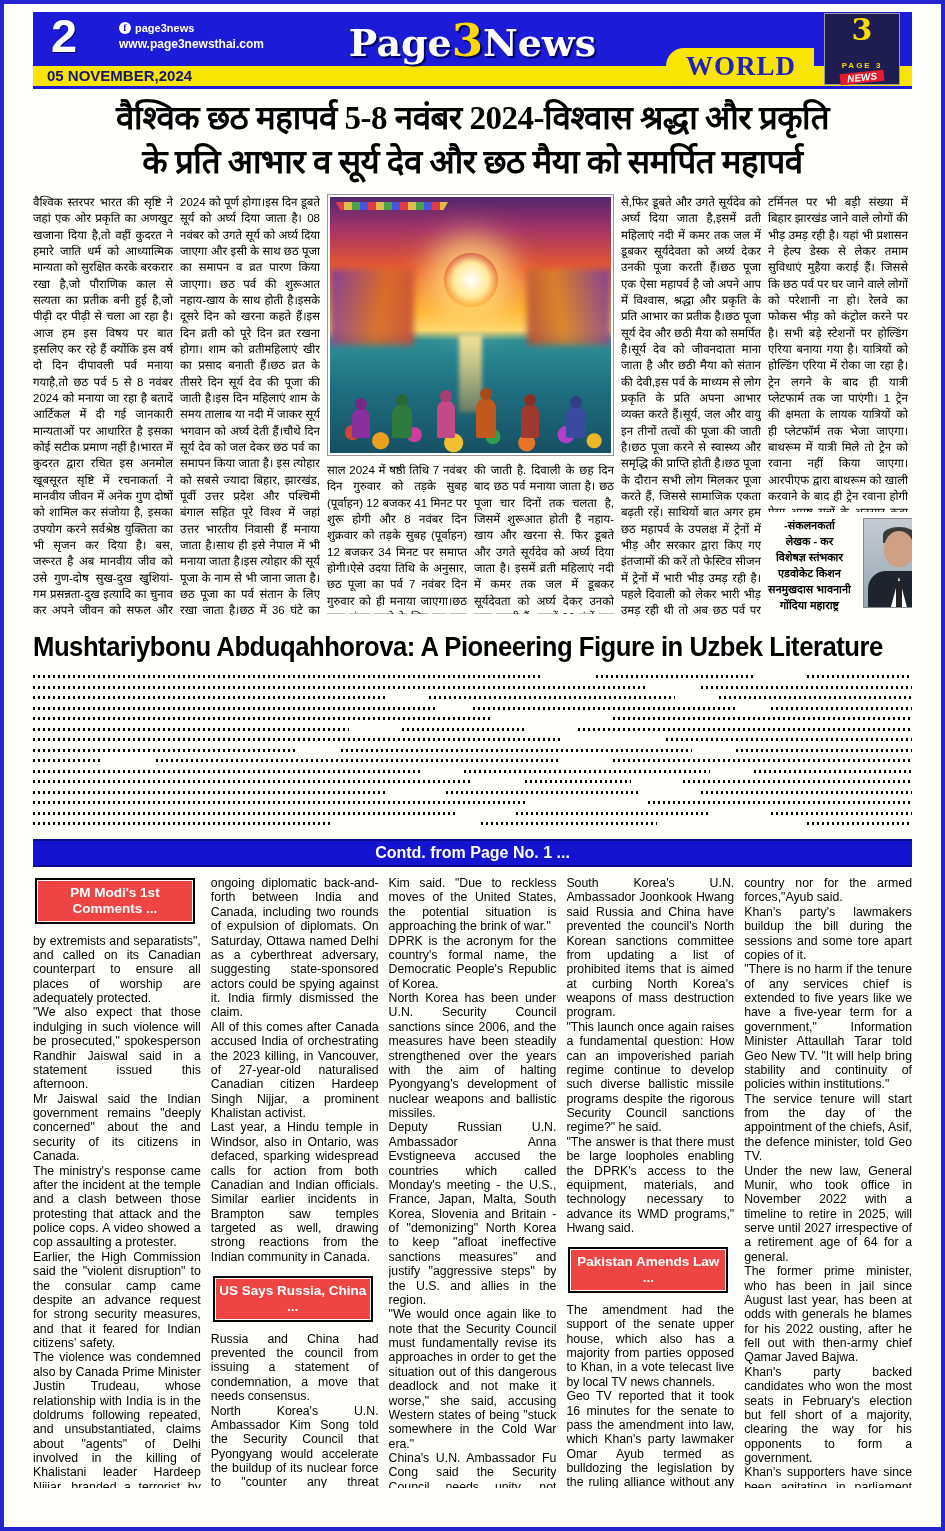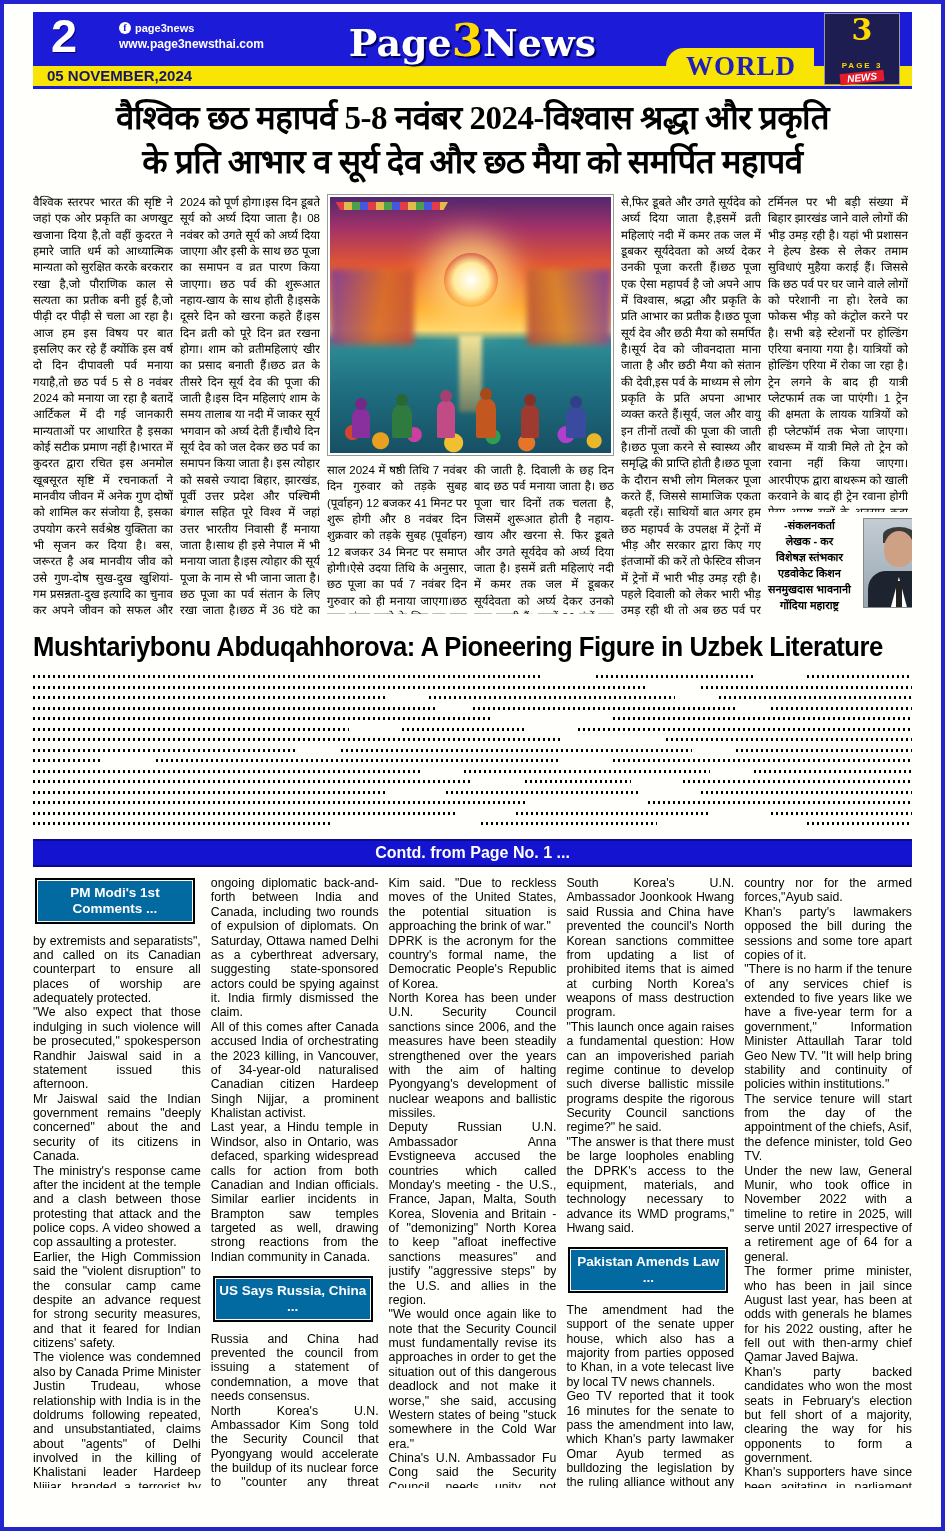--- a/index.html
+++ b/index.html
@@ -102,21 +102,21 @@
 
   
   .contd{margin-top:6px;background:#1313d0;border-top:2px solid #0a0a8a;border-bottom:2px solid #0a0a8a;
          color:#fff;font-weight:bold;font-size:16px;text-align:center;padding:3px 0;}
 
   
   .news-cols{display:flex;gap:10px;margin-top:9px;height:612px;overflow:hidden;
              font-size:12.3px;line-height:1.17;text-align:justify;}
   .ncol{flex:1 1 0;overflow:hidden;}
   .ncol p{margin:0;}
-  .nhead{background:#0369a1;color:#fff;font-weight:bold;font-size:13.5px;text-align:center;
+  .nhead{background:#ef4444;color:#fff;font-weight:bold;font-size:13.5px;text-align:center;
          padding:5px 2px;margin:2px 6px 10px 2px;border:2px solid #000;box-shadow:0 0 0 1px #fff inset;}
   .nhead.mid{margin-top:12px;}
 </style>
 </head>
 <body>
 
 <div class="page">
   <div class="inner">
 
     <div class="hdr">
@@ -281,21 +281,21 @@
             <p>"We also expect that those indulging in such violence will be prosecuted," spokesperson Randhir Jaiswal said in a statement issued this afternoon.</p>
             <p>Mr Jaiswal said the Indian government remains "deeply concerned" about the and security of its citizens in Canada.</p>
             <p>The ministry's response came after the incident at the temple and a clash between those protesting that attack and the police cops. A video showed a cop assaulting a protester.</p>
             <p>Earlier, the High Commission said the "violent disruption" to the consular camp came despite an advance request for strong security measures, and that it feared for Indian citizens' safety.</p>
             <p>The violence was condemned also by Canada Prime Minister Justin Trudeau, whose relationship with India is in the doldrums following repeated, and unsubstantiated, claims about "agents" of Delhi involved in the killing of Khalistani leader Hardeep Nijjar, branded a terrorist by India.</p>
           </div>
       </div>
       <div class="ncol">
         <div>
             <p>ongoing diplomatic back-and-forth between India and Canada, including two rounds of expulsion of diplomats. On Saturday, Ottawa named Delhi as a cyberthreat adversary, suggesting state-sponsored actors could be spying against it. India firmly dismissed the claim.</p>
-            <p>All of this comes after Canada accused India of orchestrating the 2023 killing, in Vancouver, of 34-year-old naturalised Canadian citizen Hardeep Singh Nijjar, a prominent Khalistan activist.</p>
+            <p>All of this comes after Canada accused India of orchestrating the 2023 killing, in Vancouver, of 27-year-old naturalised Canadian citizen Hardeep Singh Nijjar, a prominent Khalistan activist.</p>
             <p>Last year, a Hindu temple in Windsor, also in Ontario, was defaced, sparking widespread calls for action from both Canadian and Indian officials. Similar earlier incidents in Brampton saw temples targeted as well, drawing strong reactions from the Indian community in Canada.</p>
           </div>
         <div class="nhead mid">US Says Russia, China ...</div>
         <div>
             <p>Russia and China had prevented the council from issuing a statement of condemnation, a move that needs consensus.</p>
             <p>North Korea's U.N. Ambassador Kim Song told the Security Council that Pyongyang would accelerate the buildup of its nuclear force to "counter any threat presented by hostile nuclear weapons states."</p>
           </div>
       </div>
       <div class="ncol">
         <div>
@@ -315,21 +315,21 @@
           </div>
         <div class="nhead mid">Pakistan Amends Law ...</div>
         <div>
             <p>The amendment had the support of the senate upper house, which also has a majority from parties opposed to Khan, in a vote telecast live by local TV news channels.</p>
             <p>Geo TV reported that it took 16 minutes for the senate to pass the amendment into law, which Khan's party lawmaker Omar Ayub termed as bulldozing the legislation by the ruling alliance without any debate in either house.</p>
           </div>
       </div>
       <div class="ncol">
         <div>
             <p>country nor for the armed forces,"Ayub said.</p>
-            <p>Khan's party's lawmakers opposed the bill during the sessions and some tore apart copies of it.</p>
+            <p>Khan's party's lawmakers buildup the bill during the sessions and some tore apart copies of it.</p>
             <p>"There is no harm if the tenure of any services chief is extended to five years like we have a five-year term for a government," Information Minister Attaullah Tarar told Geo New TV. "It will help bring stability and continuity of policies within institutions."</p>
             <p>The service tenure will start from the day of the appointment of the chiefs, Asif, the defence minister, told Geo TV.</p>
             <p>Under the new law, General Munir, who took office in November 2022 with a timeline to retire in 2025, will serve until 2027 irrespective of a retirement age of 64 for a general.</p>
             <p>The former prime minister, who has been in jail since August last year, has been at odds with generals he blames for his 2022 ousting, after he fell out with then-army chief Qamar Javed Bajwa.</p>
             <p>Khan's party backed candidates who won the most seats in February's election but fell short of a majority, clearing the way for his opponents to form a government.</p>
             <p>Khan's supporters have since been agitating in parliament and on the streets, alleging that the election was rigged to keep them out of power, which the army and the election commission deny.</p>
           </div>
       </div>
     </div>
 

